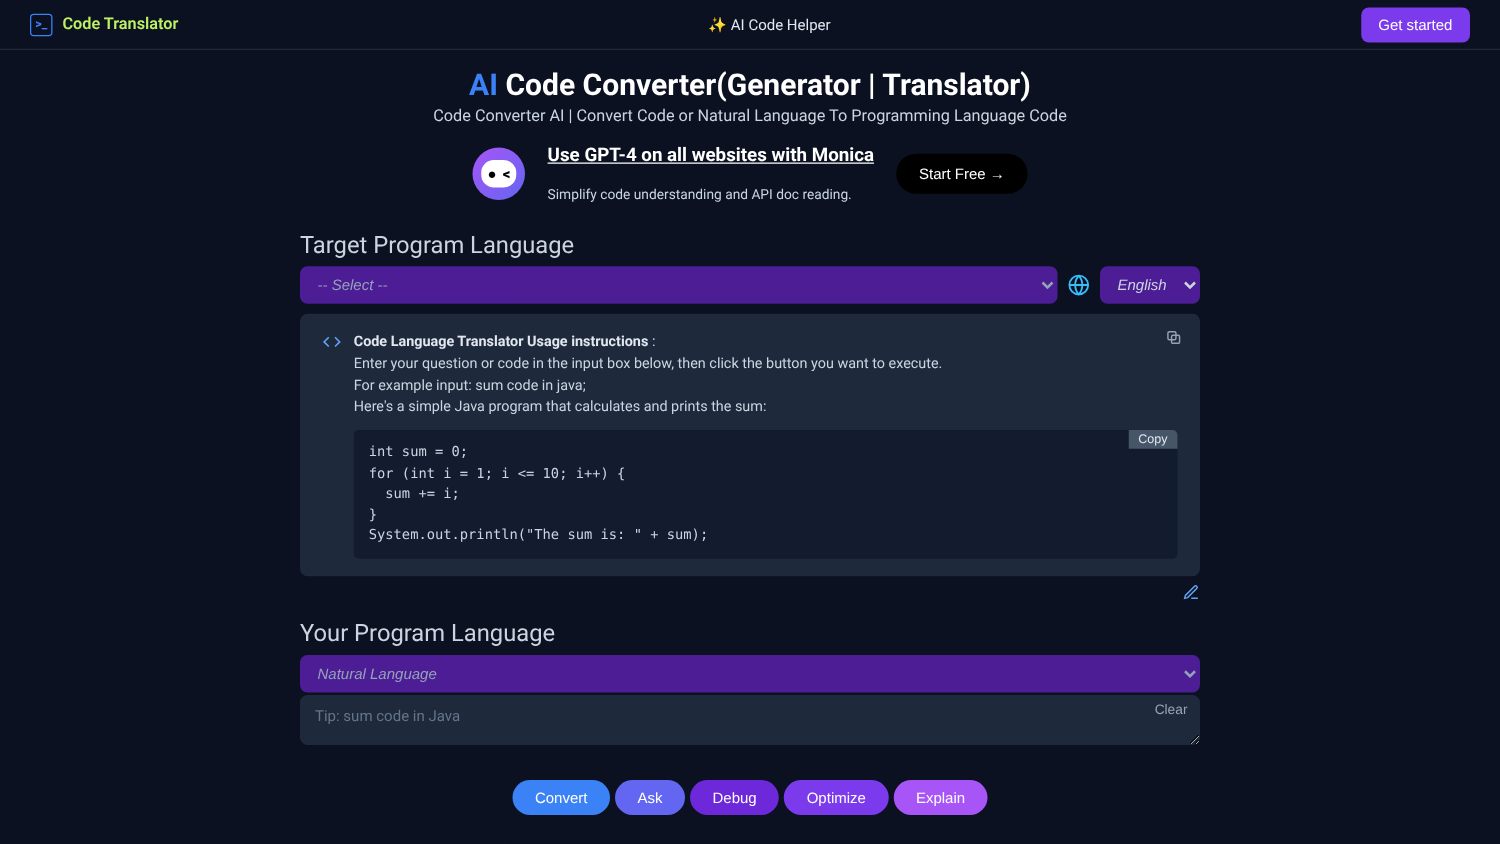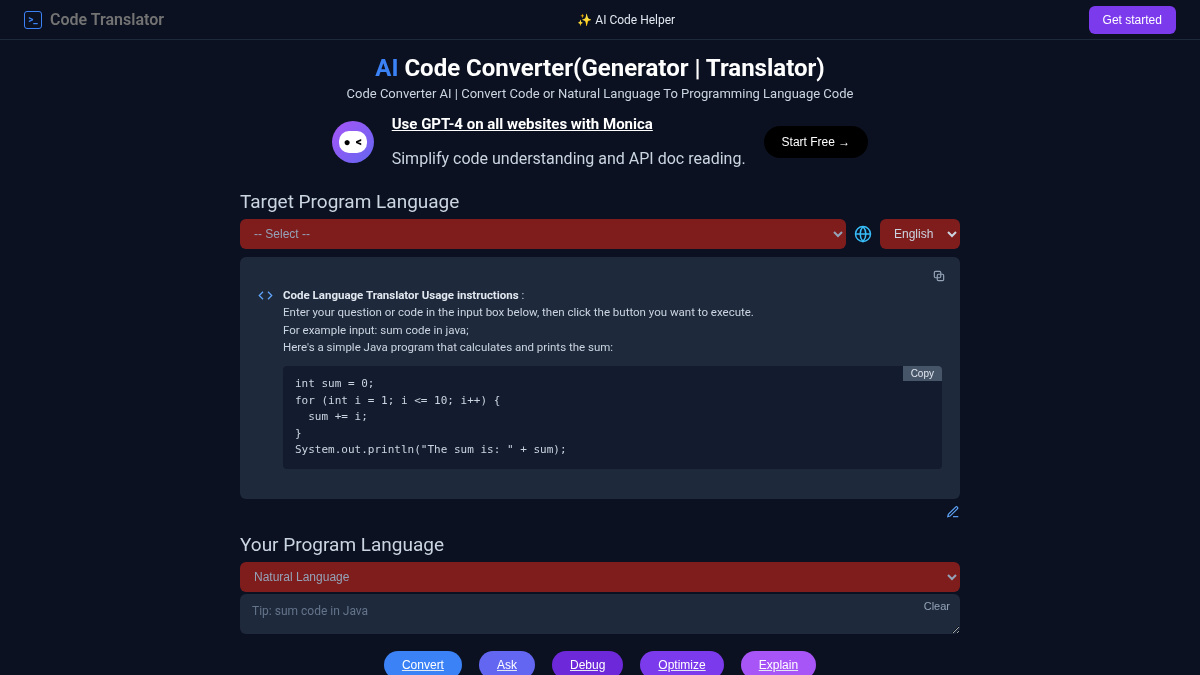--- a/index.html
+++ b/index.html
@@ -21,21 +21,21 @@
     border-bottom: 1px solid #1e293b;
   }
   .logo-group { display: flex; align-items: center; gap: 8px; }
   .logo-box {
     width: 18px; height: 18px;
     border: 1.5px solid #3b82f6;
     border-radius: 3px;
     display: flex; align-items: center; justify-content: center;
     color: #3b82f6; font-size: 10px; font-weight: bold;
   }
-  .brand { font-weight: 600; color: #737373; font-size: 16px; }
+  .brand { font-weight: 600; color: #bef264; font-size: 13px; }
   .helper-text { font-size: 12px; color: #e2e8f0; }
   .get-started {
     background: #7c3aed;
     color: #fff;
     border: none;
     padding: 7px 14px;
     border-radius: 6px;
     font-size: 12px;
     font-weight: 500;
     cursor: pointer;
@@ -53,47 +53,48 @@
     background: linear-gradient(135deg, #a855f7, #6366f1);
     display: flex; align-items: center; justify-content: center;
     position: relative;
   }
   .promo-icon-inner {
     width: 28px; height: 22px; background: #fff; border-radius: 10px;
     display: flex; align-items: center; justify-content: center; gap: 5px;
   }
   .promo-icon-inner span { color: #000; font-size: 12px; font-weight: 900; line-height: 1; }
   .promo-text-title { font-weight: 700; font-size: 15px; color: #fff; text-decoration: underline; }
-  .promo-text-sub { font-size: 16px; color: #cbd5e1; margin-top: 16px; }
+  .promo-text-sub { font-size: 11px; color: #cbd5e1; margin-top: 16px; }
   .start-free {
     background: #000000; color: #fff; border: none;
     padding: 9px 18px; border-radius: 18px; font-size: 12px;
     font-weight: 500; cursor: pointer;
   }
   .label { font-size: 19px; color: #cbd5e1; margin-top: 22px; margin-bottom: 6px; }
   .row { display: flex; gap: 8px; align-items: center; }
   select {
-    background: #7f1d1d;
+    background: #4c1d95;
     color: #94a3b8;
     border: none;
     border-radius: 6px;
     padding: 7px 10px;
     font-size: 12px;
     flex: 1;
     cursor: pointer;
+    font-style: italic;
   }
   .lang-select { flex: 0 0 80px; color:#cbd5e1; }
   .globe-icon {
     width: 18px; height: 18px; color: #38bdf8;
     display: flex; align-items: center; justify-content: center;
   }
   .instructions-box {
     background: #1e293b;
     border-radius: 6px;
-    padding: 30px 18px;
+    padding: 14px 18px;
     margin-top: 8px;
     position: relative;
   }
   .instr-head { display: flex; gap: 10px; align-items: flex-start; }
   .instr-icon { color: #60a5fa; flex-shrink: 0; margin-top: 1px; }
   .instr-body { flex: 1; font-size: 11.5px; line-height: 1.5; color: #cbd5e1; }
   .instr-title { font-weight: 700; color: #e2e8f0; }
   .copy-icon {
     position: absolute; top: 12px; right: 14px; color: #94a3b8;
     width: 14px; height: 14px; cursor: pointer;
@@ -131,23 +132,22 @@
     resize: vertical;
     font-family: inherit;
   }
   textarea::placeholder { color: #64748b; }
   .clear-btn {
     position: absolute; top: 6px; right: 10px;
     background: none; border: none;
     color: #94a3b8; font-size: 11px; cursor: pointer; text-align: center;
   }
   .btn-row {
-    display: flex; justify-content: center; gap: 17px;
-    margin-top: 14px;
-    text-decoration: underline;
+    display: flex; justify-content: center; gap: 4px;
+    margin-top: 24px;
   }
   .pill {
     border: none;
     color: #fff;
     padding: 7px 18px;
     border-radius: 16px;
     font-size: 12px;
     font-weight: 500;
     cursor: pointer;
   }

